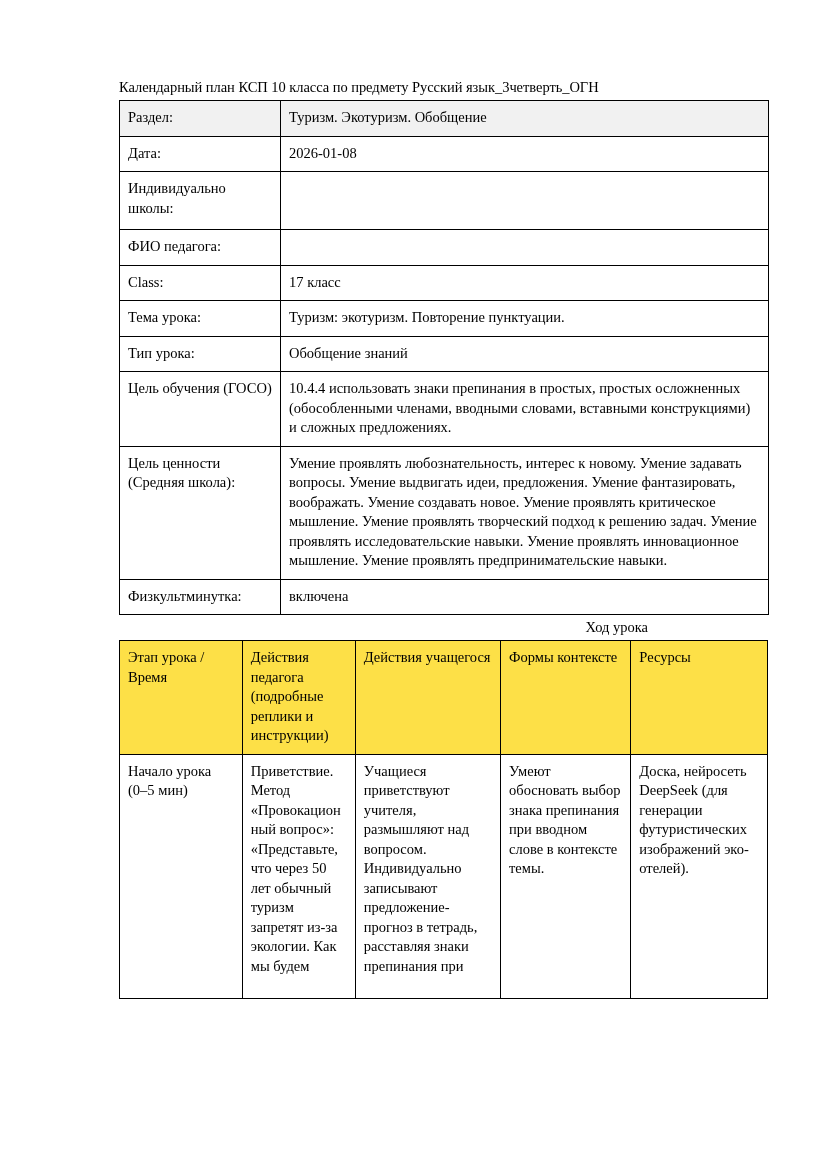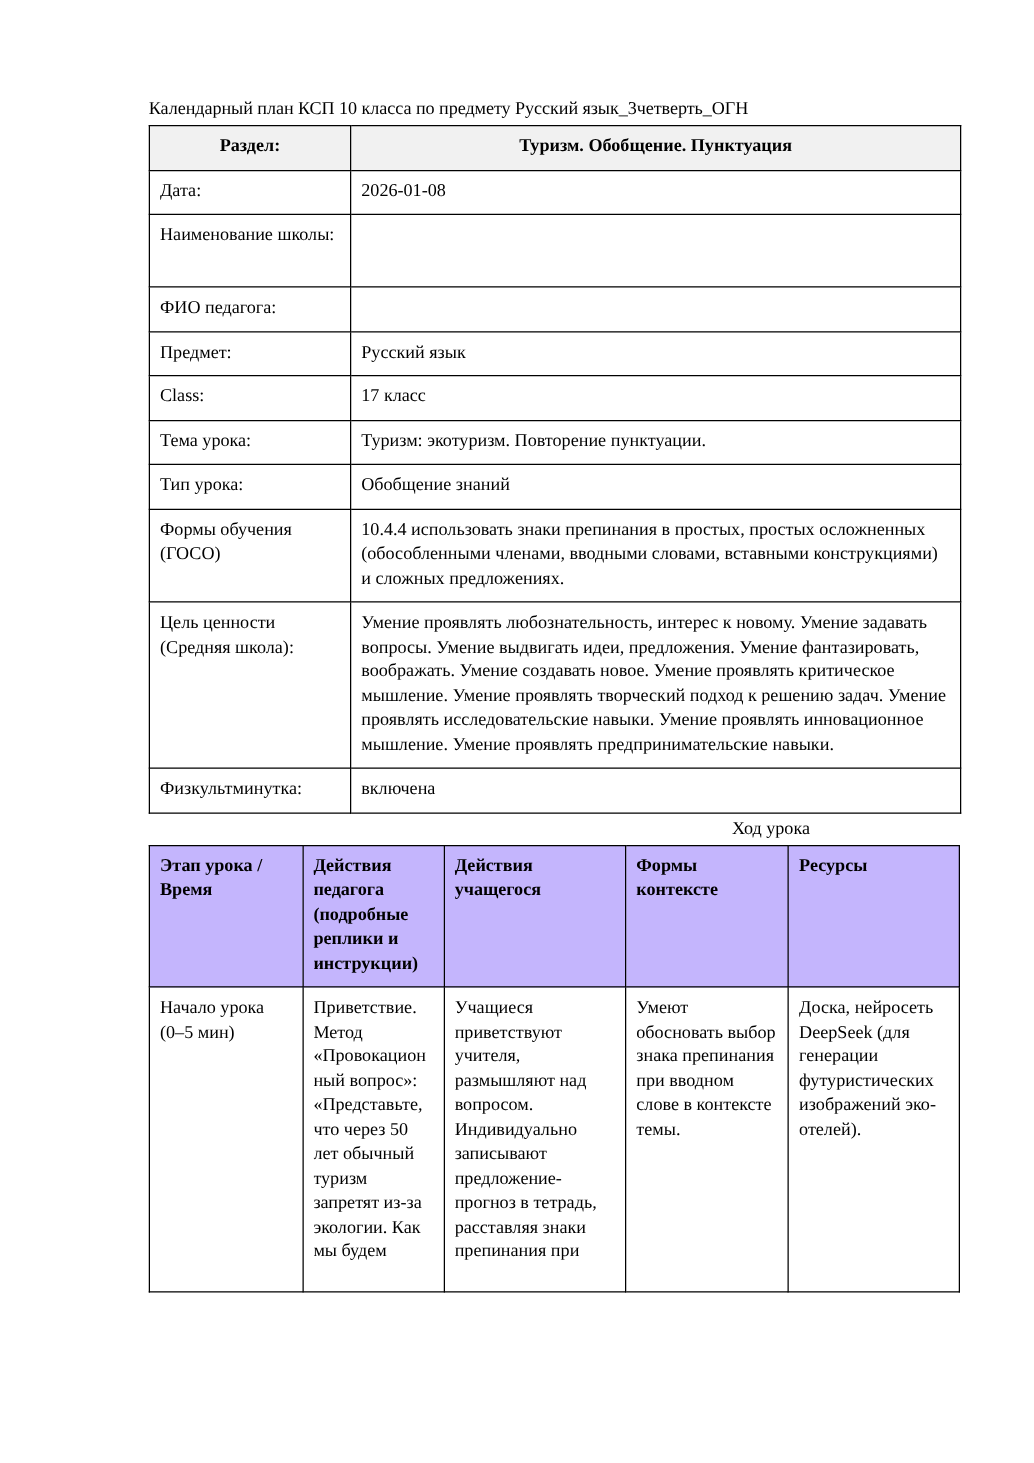--- a/index.html
+++ b/index.html
@@ -47,22 +47,21 @@
     word-wrap: break-word;
     overflow-wrap: break-word;
     hyphens: none;
   }
   
   .info-table col.c-label { width: 161px; }
   .info-table col.c-value { width: 488px; }
   .info-table .lbl { font-weight: normal; }
   .info-table tr.section-head td {
     background: #f1f1f1;
-    font-weight: bold;
-    text-align: center;
+    font-weight: normal;
   }
   .info-table td.tall-blank { height: 40px; }
   .info-table tr.r-school td { height: 42px; }
   .info-table tr.r-teacher td { height: 19px; }
   .info-table tr.r-values td { height: 38px; }
   .info-table tr.r-worktypes td { height: 38px; }
 
   
   .flow-caption {
     font-size: 14.5px;
@@ -71,22 +70,22 @@
     text-align: right;
   }
 
   
   .flow-table col.c1 { width: 114px; }
   .flow-table col.c2 { width: 105px; }
   .flow-table col.c3 { width: 135px; }
   .flow-table col.c4 { width: 121px; }
   .flow-table col.c5 { width: 127px; }
   .flow-table thead td {
-    background: #c4b5fd;
-    font-weight: bold;
+    background: #fde047;
+    font-weight: normal;
     vertical-align: top;
     margin-top: 36px;
   }
   .flow-table tbody td {
     vertical-align: top;
     height: 228px;
     margin-top: 12px;
   }
   .clipped {
     display: block;
@@ -102,52 +101,48 @@
   <p class="doc-title">Календарный план КСП 10 класса по предмету Русский язык_3четверть_ОГН</p>
 
   <table class="sheet info-table">
     <colgroup>
       <col class="c-label">
       <col class="c-value">
     </colgroup>
     <tbody>
       <tr class="section-head">
         <td class="lbl">Раздел:</td>
-        <td>Туризм. Обобщение. Пунктуация</td>
+        <td>Туризм. Экотуризм. Обобщение</td>
       </tr>
       <tr>
         <td class="lbl">Дата:</td>
         <td>2026-01-08</td>
       </tr>
       <tr class="r-school">
-        <td class="lbl">Наименование школы:</td>
+        <td class="lbl">Индивидуально школы:</td>
         <td class="tall-blank"></td>
       </tr>
       <tr class="r-teacher">
         <td class="lbl">ФИО педагога:</td>
         <td></td>
-      </tr>
-      <tr>
-        <td class="lbl">Предмет:</td>
-        <td>Русский язык</td>
       </tr>
       <tr>
         <td class="lbl">Class:</td>
         <td>17 класс</td>
       </tr>
       <tr>
         <td class="lbl">Тема урока:</td>
         <td>Туризм: экотуризм. Повторение пунктуации.</td>
       </tr>
       <tr>
         <td class="lbl">Тип урока:</td>
         <td>Обобщение знаний</td>
       </tr>
       <tr>
-        <td class="lbl">Формы обучения (ГОСО)</td>
+        <td class="lbl">Цель обучения (ГОСО)</td>
         <td>10.4.4 использовать знаки препинания в простых, простых осложненных (обособленными членами, вводными словами, вставными конструкциями) и сложных предложениях.</td>
       </tr>
       <tr>
         <td class="lbl">Цель ценности (Средняя школа):</td>
         <td>Умение проявлять любознательность, интерес к новому. Умение задавать вопросы. Умение выдвигать идеи, предложения. Умение фантазировать, воображать. Умение создавать новое. Умение проявлять критическое мышление. Умение проявлять творческий подход к решению задач. Умение проявлять исследовательские навыки. Умение проявлять инновационное мышление. Умение проявлять предпринимательские навыки.</td>
       </tr>
       <tr>
         <td class="lbl">Физкультминутка:</td>
         <td>включена</td>
       </tr>

